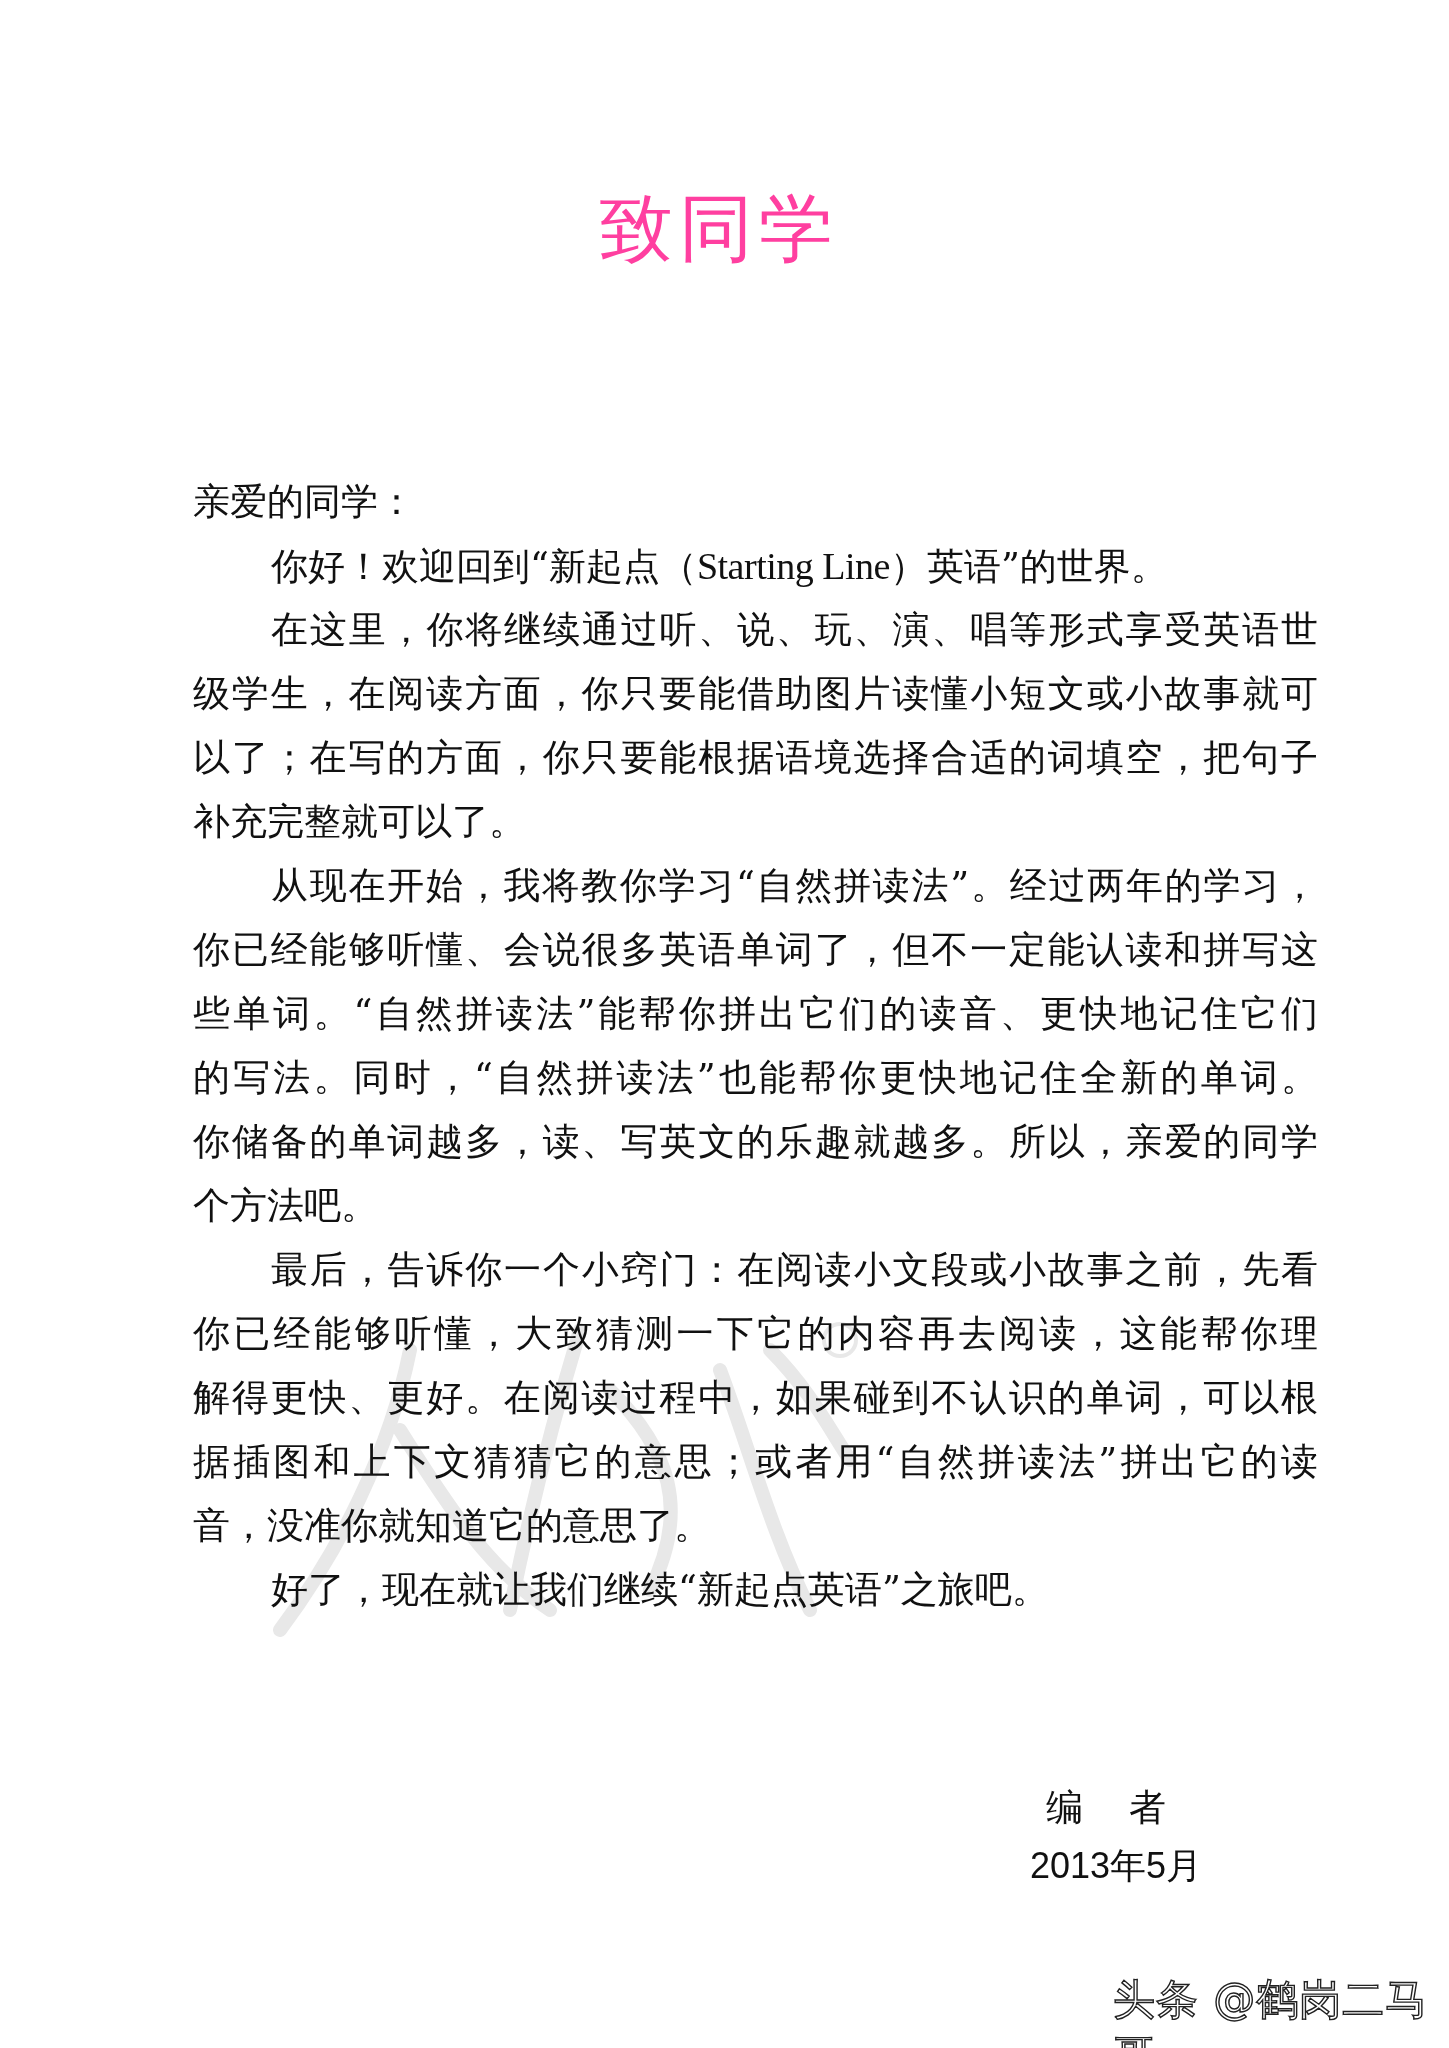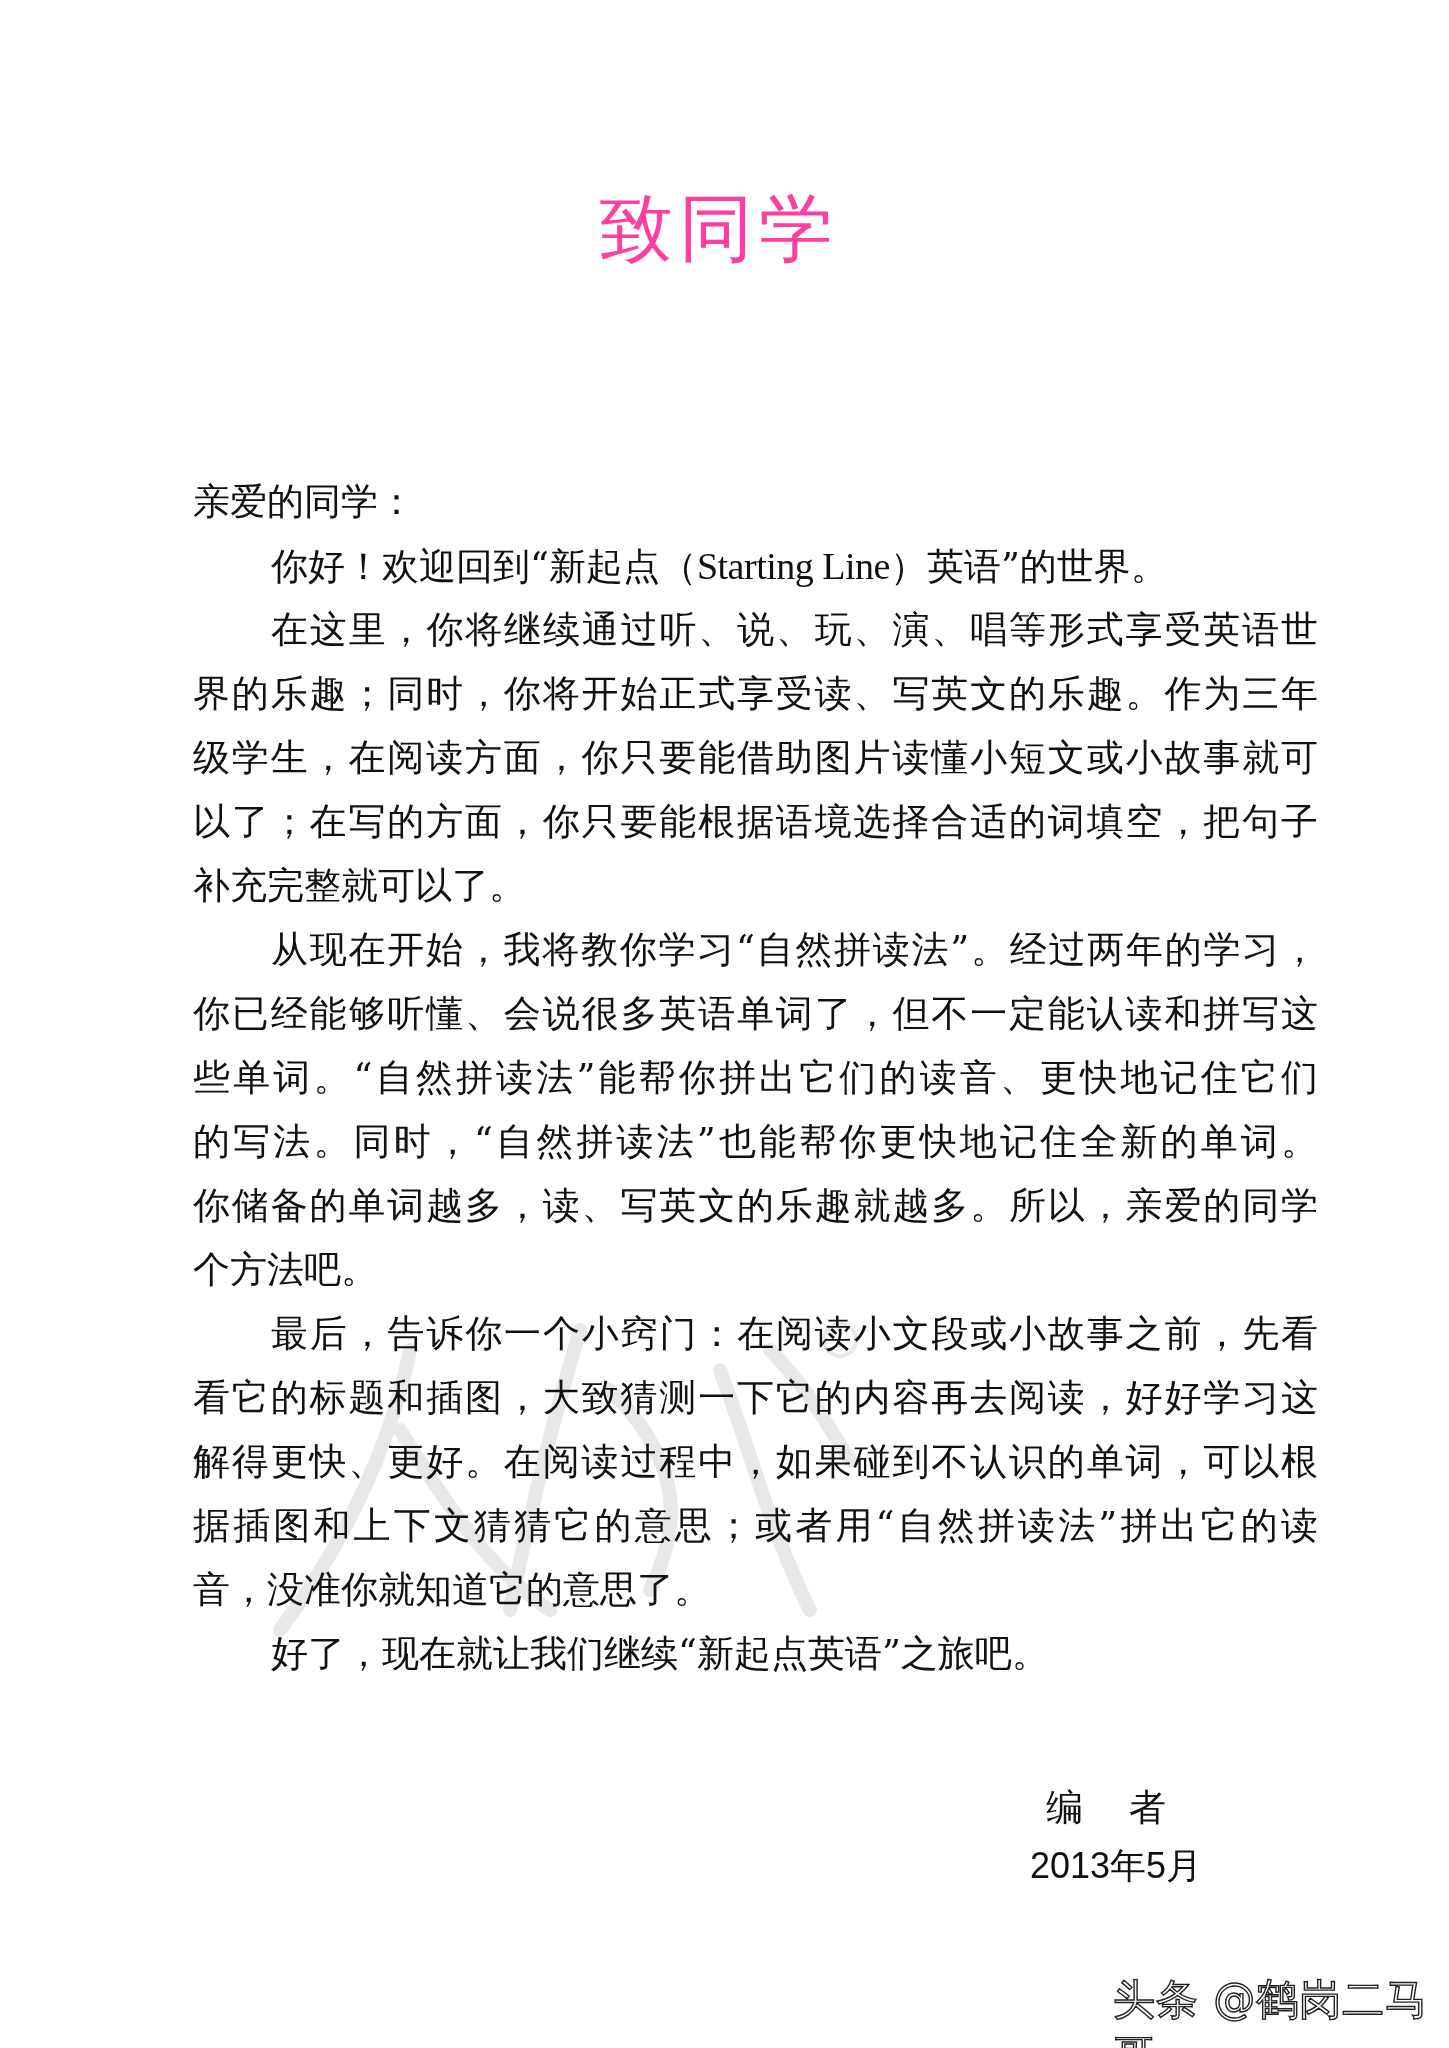--- a/index.html
+++ b/index.html
@@ -104,34 +104,33 @@
   </svg>
 
   <div class="title">致同学</div>
 
   <div class="body-text">
     <div class="line last">亲爱的同学：</div>
 
     <div class="line last indent" id="p0l0"><span>你好！欢迎回到“新起点（</span><span class="latin">Starting Line</span><span>）英语”的世界。</span></div>
 
     <div class="line indent">在这里，你将继续通过听、说、玩、演、唱等形式享受英语世</div>
-    <div class="line">界的乐趣；同时，你将开始正式享受读、写英文的乐趣。作为三年</div>
     <div class="line">级学生，在阅读方面，你只要能借助图片读懂小短文或小故事就可</div>
     <div class="line">以了；在写的方面，你只要能根据语境选择合适的词填空，把句子</div>
     <div class="line last">补充完整就可以了。</div>
 
     <div class="line indent">从现在开始，我将教你学习“自然拼读法”。经过两年的学习，</div>
     <div class="line">你已经能够听懂、会说很多英语单词了，但不一定能认读和拼写这</div>
     <div class="line">些单词。“自然拼读法”能帮你拼出它们的读音、更快地记住它们</div>
     <div class="line">的写法。同时，“自然拼读法”也能帮你更快地记住全新的单词。</div>
     <div class="line">你储备的单词越多，读、写英文的乐趣就越多。所以，亲爱的同学</div>
     <div class="line last">个方法吧。</div>
 
     <div class="line indent">最后，告诉你一个小窍门：在阅读小文段或小故事之前，先看</div>
-    <div class="line">看它的标题和插图，大致猜测一下它的内容再去阅读，好好学习这</div>
+    <div class="line">你已经能够听懂，大致猜测一下它的内容再去阅读，这能帮你理</div>
     <div class="line">解得更快、更好。在阅读过程中，如果碰到不认识的单词，可以根</div>
     <div class="line">据插图和上下文猜猜它的意思；或者用“自然拼读法”拼出它的读</div>
     <div class="line last">音，没准你就知道它的意思了。</div>
 
     <div class="line last indent">好了，现在就让我们继续“新起点英语”之旅吧。</div>
   </div>
 
   <div class="signature">编者</div>
   <div class="date">2013年5月</div>
 

